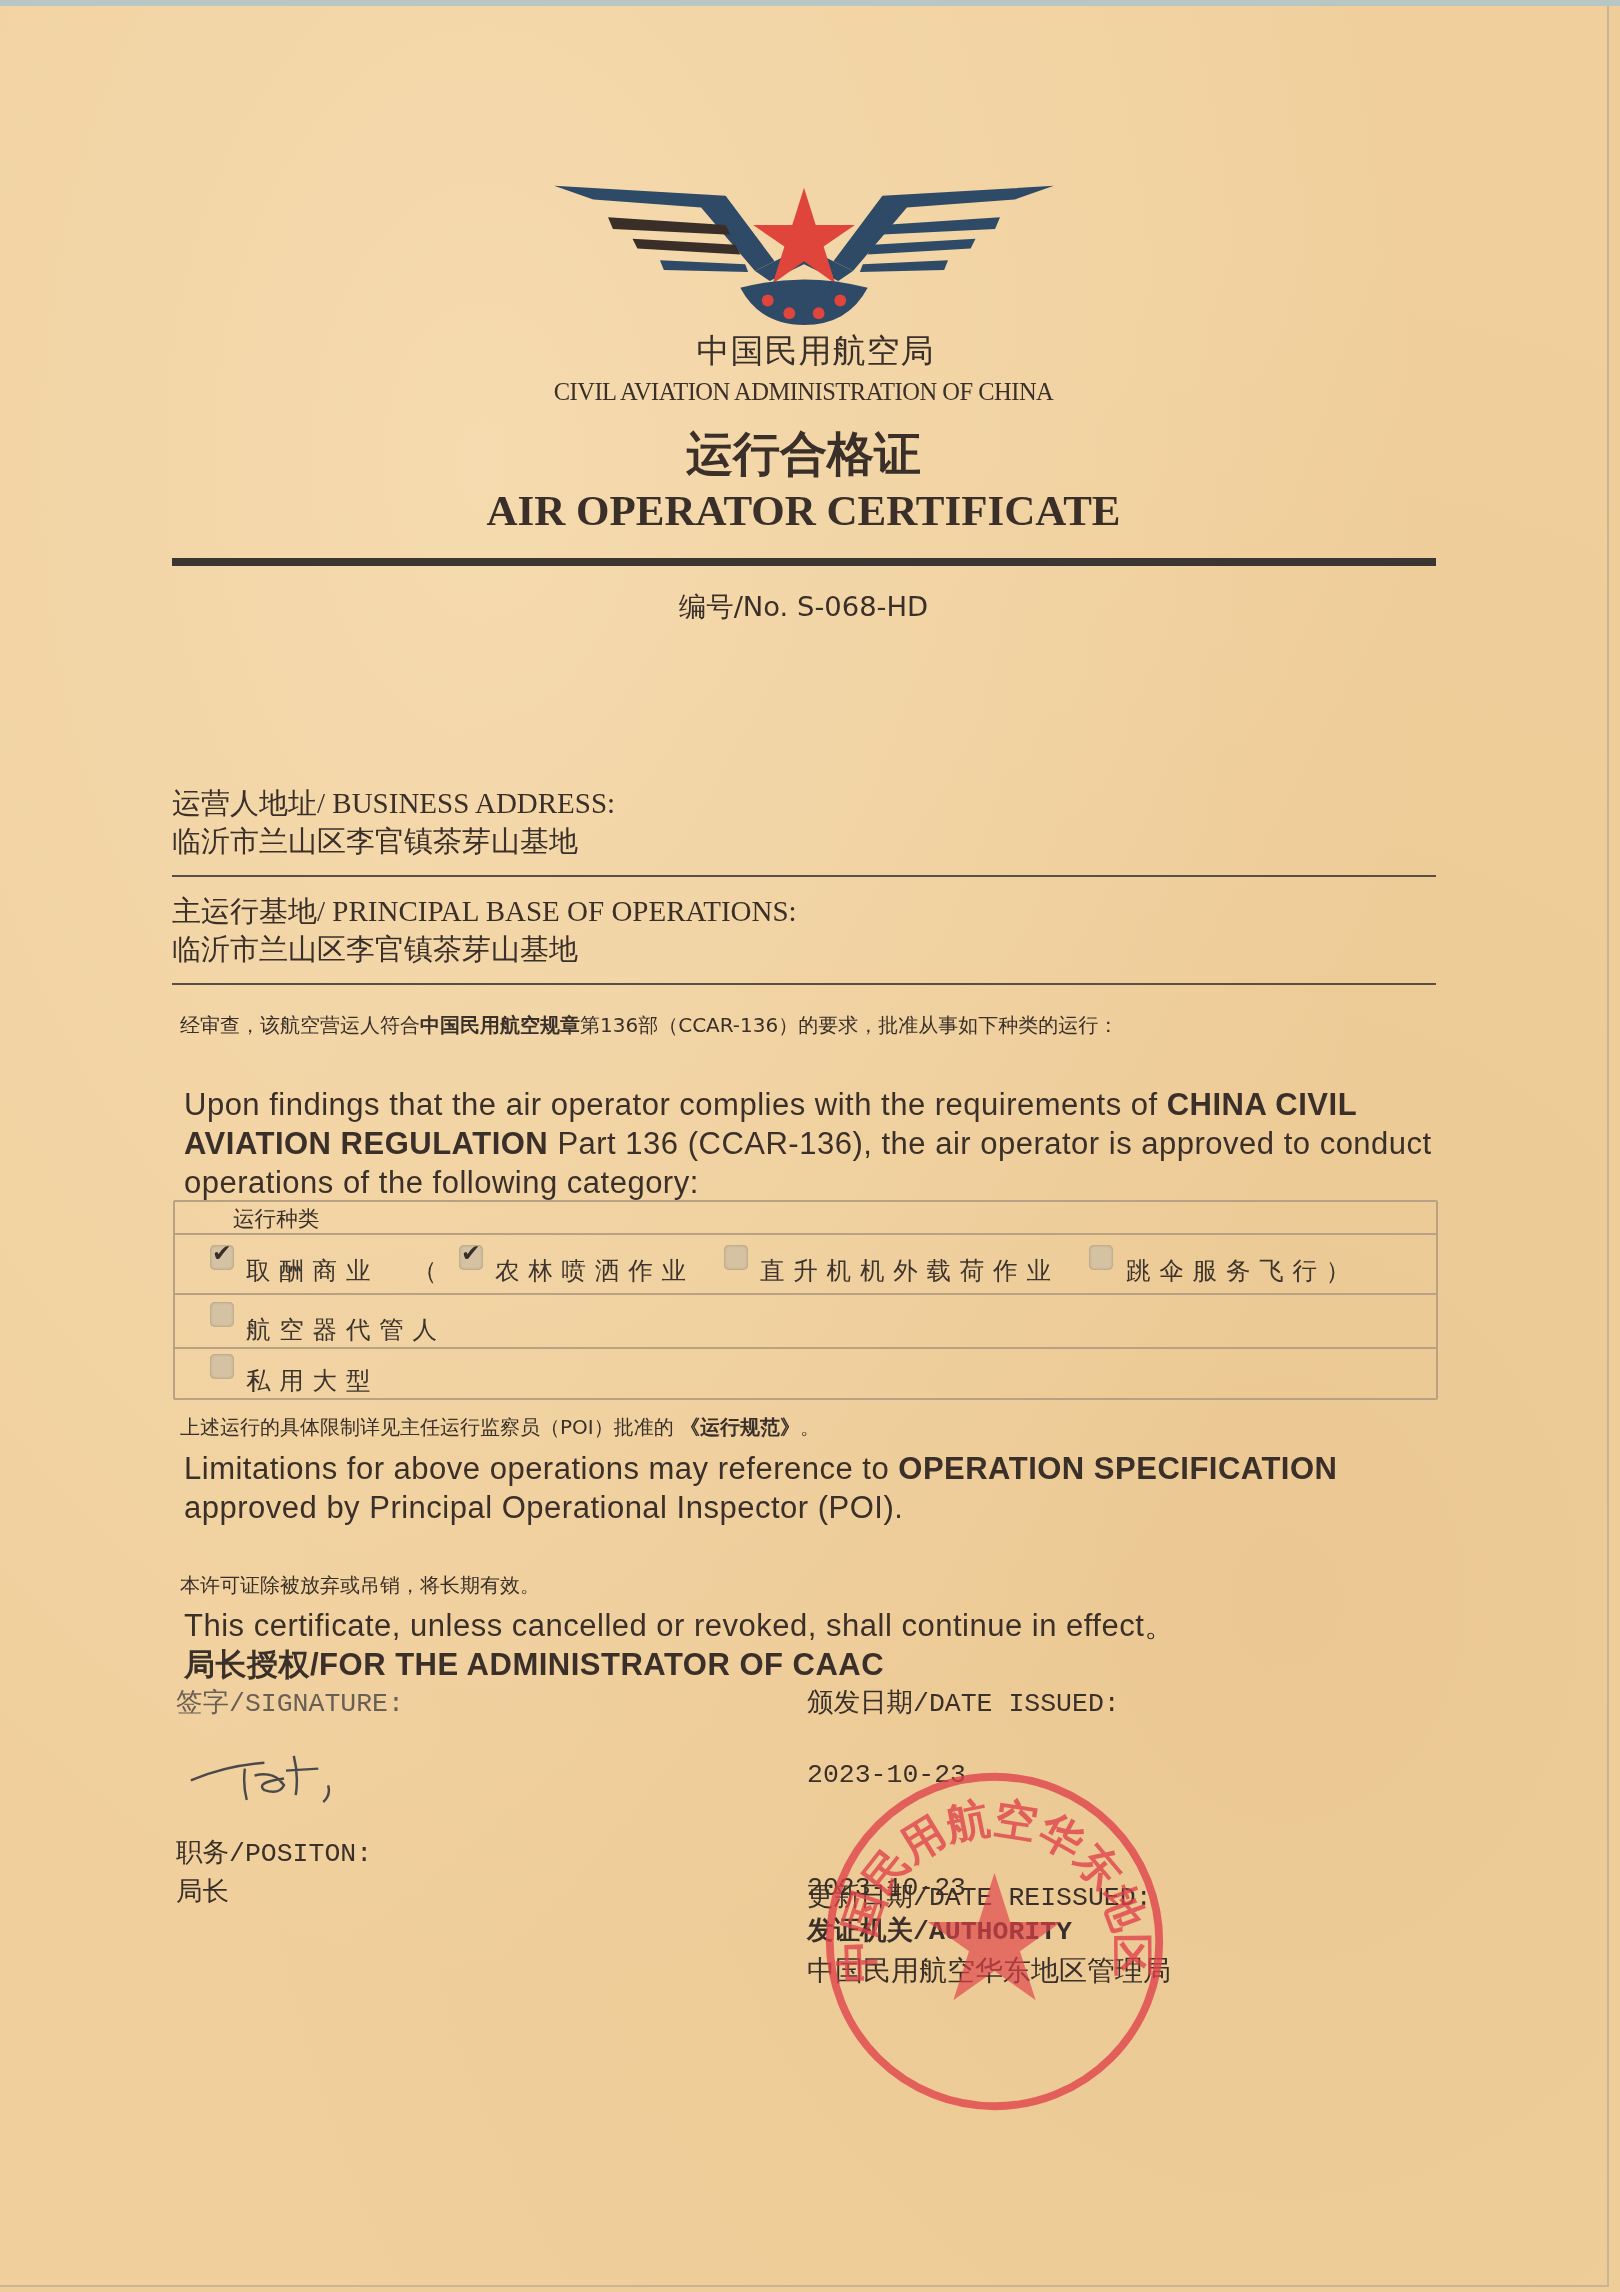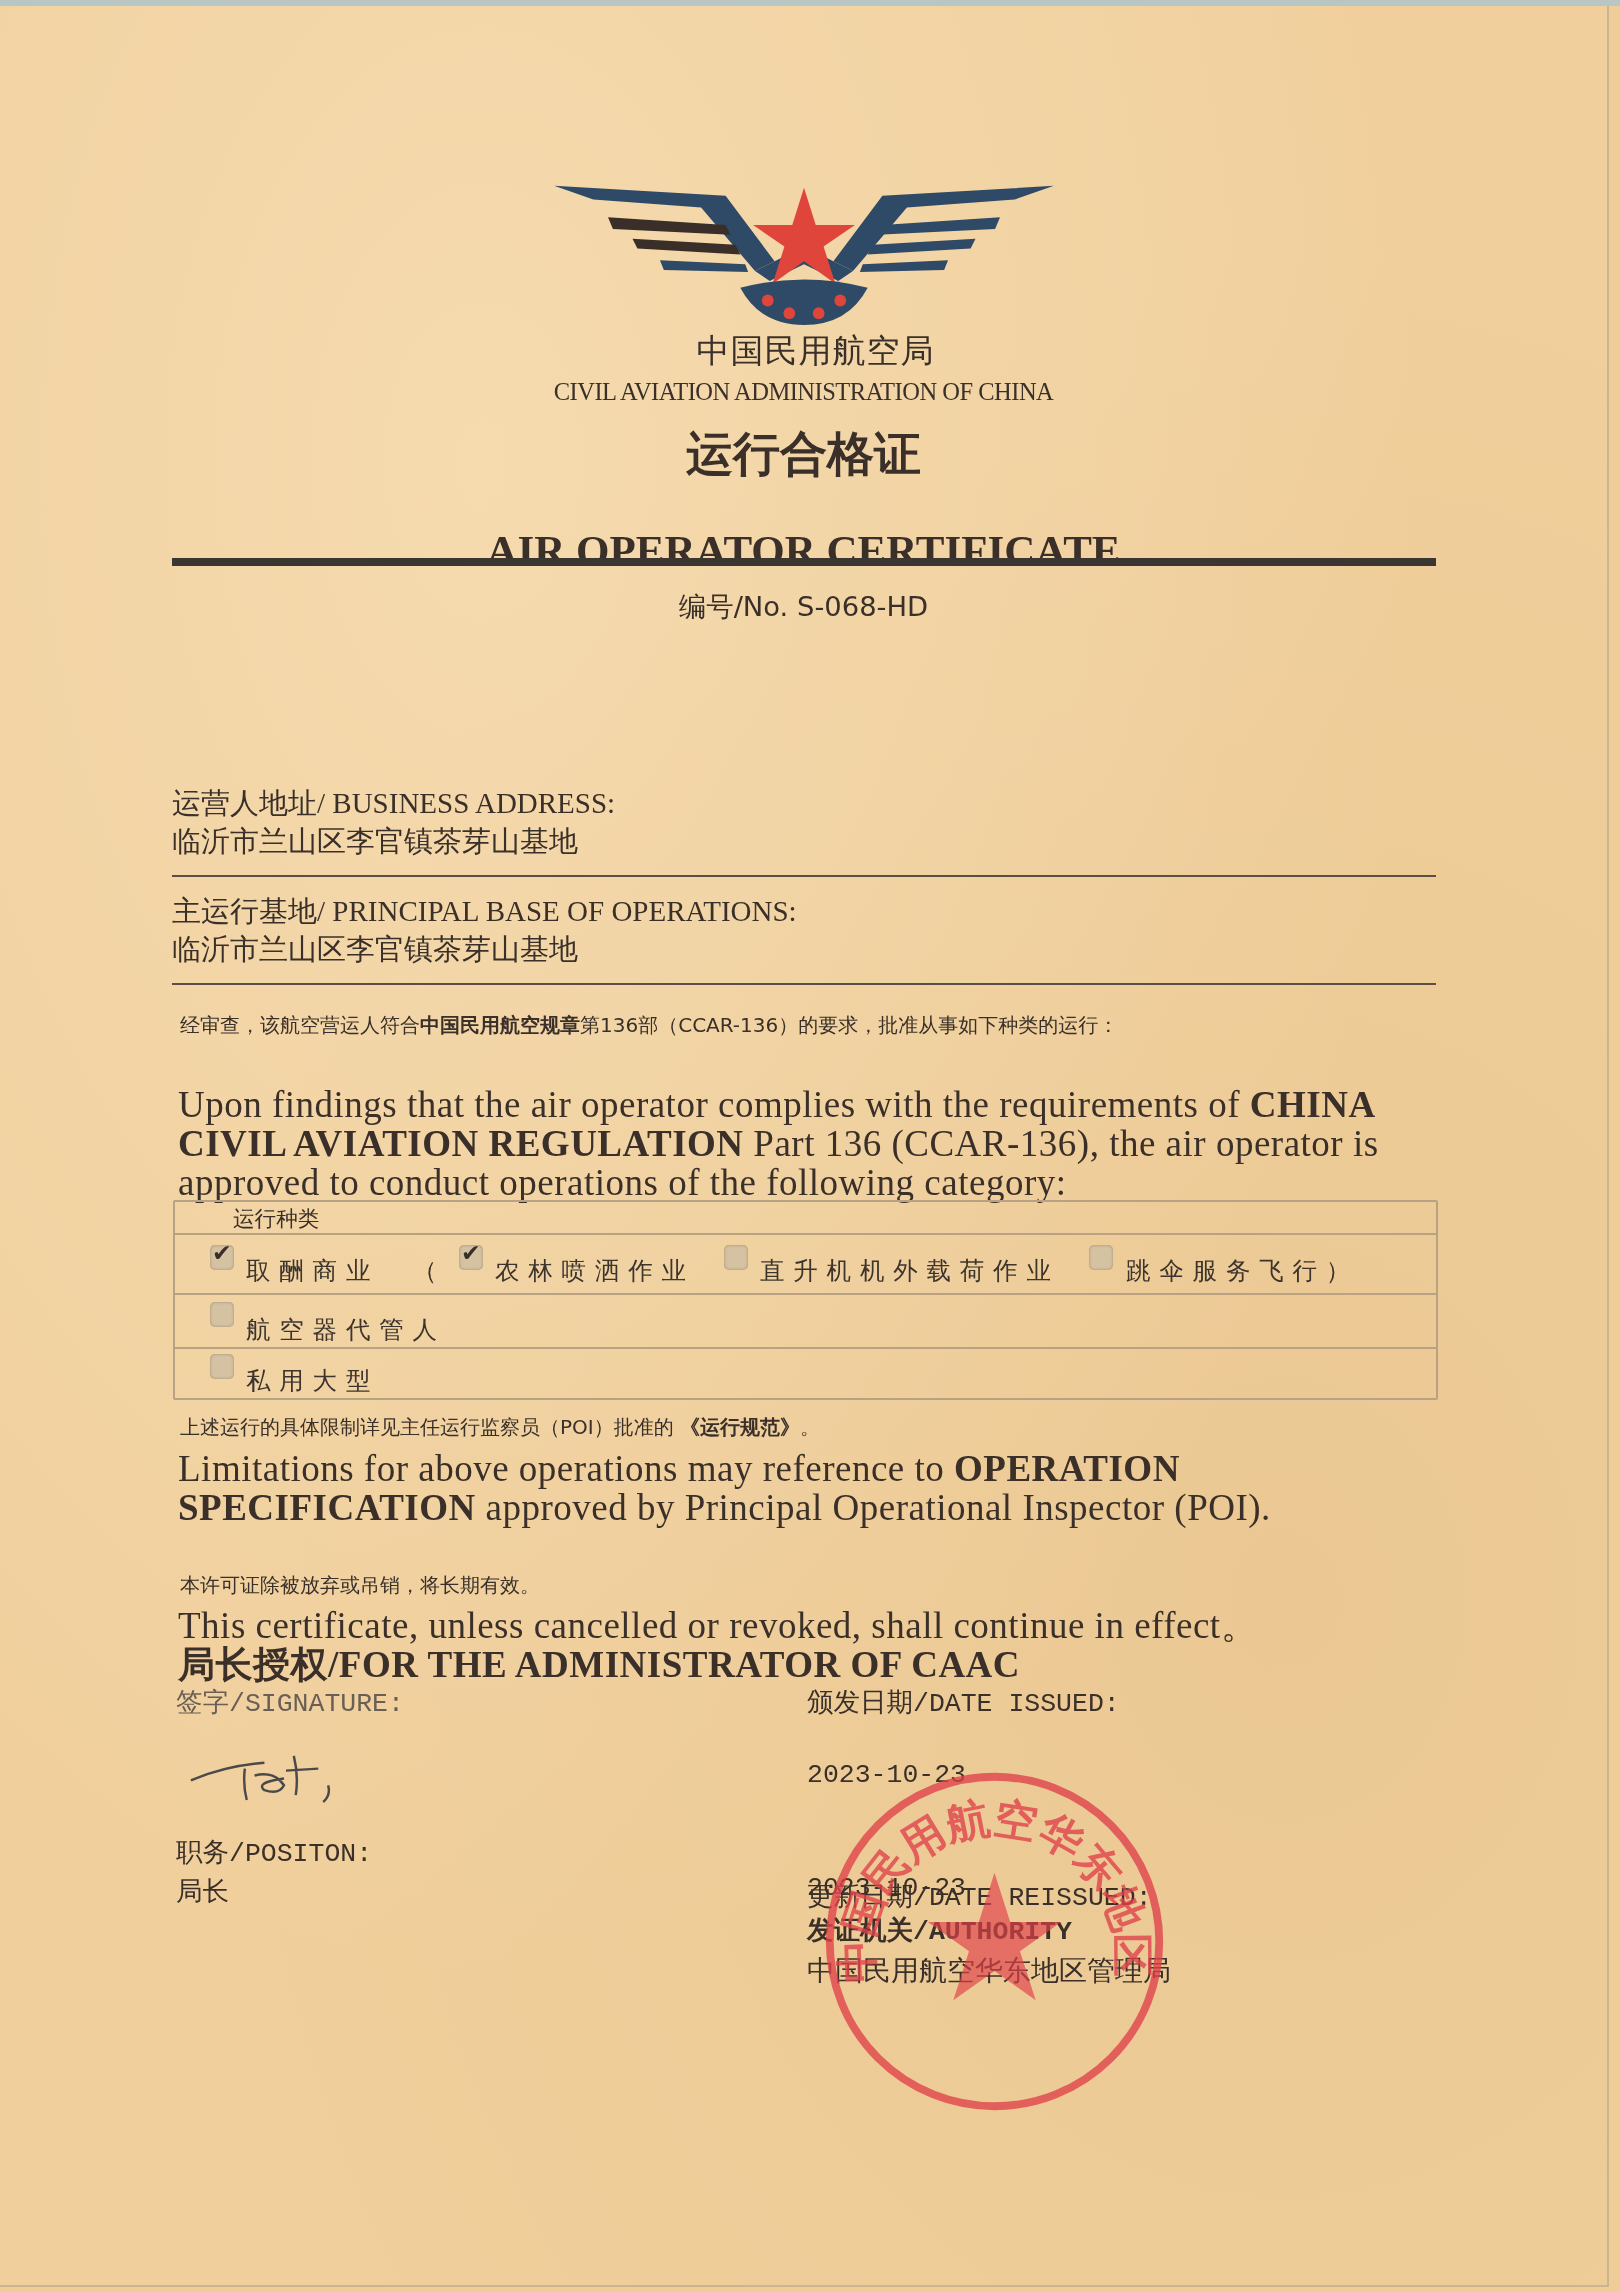--- a/index.html
+++ b/index.html
@@ -21,31 +21,31 @@
     .topstrip { position:absolute; left:0; top:0; width:1620px; height:5.9px; background:#b9c7c4; }
     .sans { font-family: "DejaVu Sans", sans-serif; }
     .abs { position: absolute; }
 
     
     .logo { position:absolute; left:554px; top:172px; width:500px; height:147px; }
 
     .agency-cn { position:absolute; left:0; width:1607px; top:323px; text-align:center; font-size:33px; letter-spacing:1px;padding-left:12px; }
     .agency-en { position:absolute; left:0; width:1607px; top:372px; text-align:center; font-size:24.5px; font-family:"Liberation Serif", serif; letter-spacing:-0.5px; }
     .title-cn { position:absolute; left:0; width:1607px; top:417px; text-align:center; font-size:47px; font-weight:bold; font-family:"DejaVu Sans", sans-serif; }
-    .title-en { position:absolute; left:0; width:1607px; top:480px; text-align:center; font-size:43px; font-weight:bold; font-family:"Liberation Serif", serif;margin-top:40px; }
+    .title-en { position:absolute; left:0; width:1607px; top:480px; text-align:center; font-size:43px; font-weight:bold; font-family:"Liberation Serif", serif; }
     .rule-thick { position:absolute; left:172px; top:552px; width:1264px; height:7.8px; background:#3b3632; }
     .cert-no { position:absolute; left:0; width:1607px; top:583px; text-align:center; font-size:27.4px; font-family:"DejaVu Sans", sans-serif; }
 
     .field { position:absolute; left:172px; width:1264px; }
     .field .lbl { font-size:29px; font-family:"Liberation Serif", serif; line-height:37px; }
     .field .val { font-size:29px; line-height:39px; }
     .field .line { height:2.9px; background:#5a4f45; margin-top:13.7px; }
 
     .para { position:absolute; left:180px; width:1264px; font-size:20px; line-height:39px; }
-    .para-en { position:absolute; left:178px; width:1274px; font-family:Liberation Serif, serif; font-size:37px; line-height:39px; letter-spacing:0.5px; }
+    .para-en { position:absolute; left:184px; width:1274px; font-family:Liberation Sans, sans-serif; font-size:31px; line-height:39px; letter-spacing:0.5px; }
     .b { font-weight:bold; }
 
     .cat-table { position:absolute; left:173px; top:1194px; width:1261px; height:196px; border:2px solid #b8a283; border-radius:2px; }
     .cat-row { position:absolute; left:0; width:1261px; border-bottom:2.9px solid #b8a283; }
     .cat-head { top:0; height:33px; font-size:21.6px; padding-left:58px; line-height:33px; box-sizing:border-box; }
     .cat-r1 { top:35px; height:56px; }
     .cat-r2 { top:94px; height:51px; }
     .cat-r3 { top:148px; height:46px; border-bottom:none; }
     .cb { position:absolute; width:23.5px; height:25.5px; background:#d4c2a2; border-radius:4.9px; box-shadow: inset 0 0 2.9px rgba(90,70,50,0.45); }
     .cb.checked::after { content:"✔"; position:absolute; left:2px; top:-5.9px; font-size:23.5px; color:#3a2f28; }

